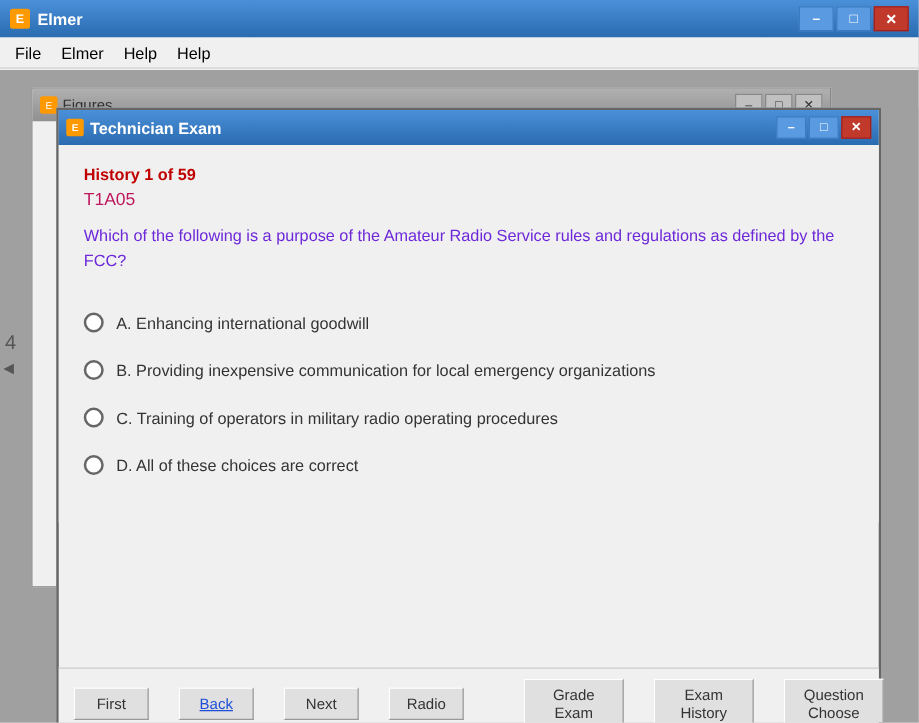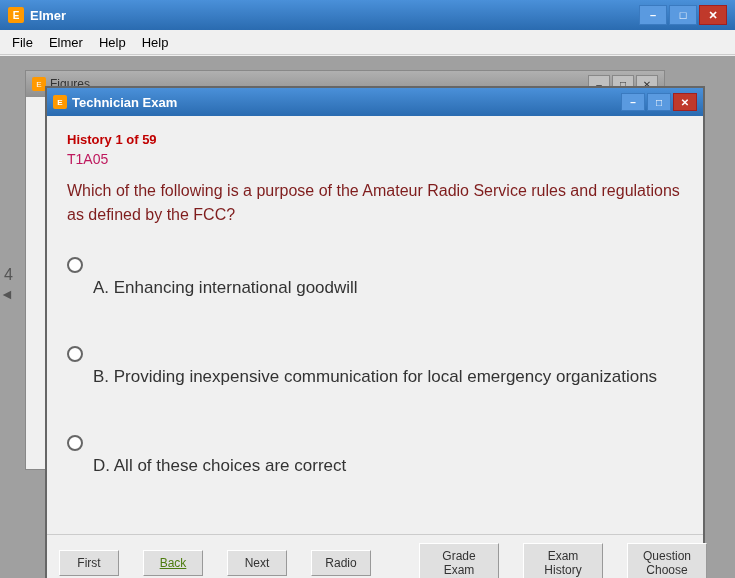--- a/index.html
+++ b/index.html
@@ -245,45 +245,44 @@
     .question-num span { font-weight: bold; }
 
     .question-id {
       font-size: 14px;
       color: #be185d;
       margin-bottom: 12px;
       font-weight: 500;
     }
 
     .question-text {
-      font-size: 16px;
-      color: #7f1d1d;
-      margin-bottom: 4px;
+      font-size: 13px;
+      color: #6d28d9;
+      margin-bottom: 32px;
       line-height: 1.5;
     }
 
     .answer-option {
       display: flex;
       align-items: center;
       margin-bottom: 22px;
       gap: 10px;
     }
     .radio-circle {
       width: 16px;
       height: 16px;
       border-radius: 50%;
       border: 2px solid #666;
       background: white;
       flex-shrink: 0;
       cursor: pointer;
     }
     .answer-text {
-      font-size: 17px;
+      font-size: 13px;
       color: #333;
-      margin-top: 47px;
     }
 
     
     .bottom-bar {
       position: absolute;
       bottom: 0;
       left: 0;
       right: 0;
       height: 70px;
       background: #f0f0f0;
@@ -303,21 +302,21 @@
       min-width: 60px;
       padding: 0 12px;
       background: #e0e0e0;
       border: 1px solid #999;
       border-top-color: #fff;
       border-left-color: #fff;
       cursor: pointer;
       font-size: 12px;
       color: #333;
     }
-    .nav-btn.disabled { color: #4d7c0f; cursor: default; text-decoration: underline; }
+    .nav-btn.disabled { color: #1d4ed8; cursor: default; text-decoration: underline; }
 
     .action-btn {
       height: 40px;
       min-width: 80px;
       padding: 0 12px;
       background: #e0e0e0;
       border: 1px solid #999;
       border-top-color: #fff;
       border-left-color: #fff;
       cursor: pointer;
@@ -413,20 +412,24 @@
         <div class="answer-option">
           <div class="radio-circle"></div>
           <span class="answer-text">A. Enhancing international goodwill</span>
         </div>
 
         <div class="answer-option">
           <div class="radio-circle"></div>
           <span class="answer-text">B. Providing inexpensive communication for local emergency organizations</span>
         </div>
 
+        <div class="answer-option">
+          <div class="radio-circle"></div>
+          <span class="answer-text">C. Training of operators in military radio operating procedures</span>
+        </div>
 
         <div class="answer-option">
           <div class="radio-circle"></div>
           <span class="answer-text">D. All of these choices are correct</span>
         </div>
 
       </div>
 
       <div class="bottom-bar">
         <div class="btn-row">

